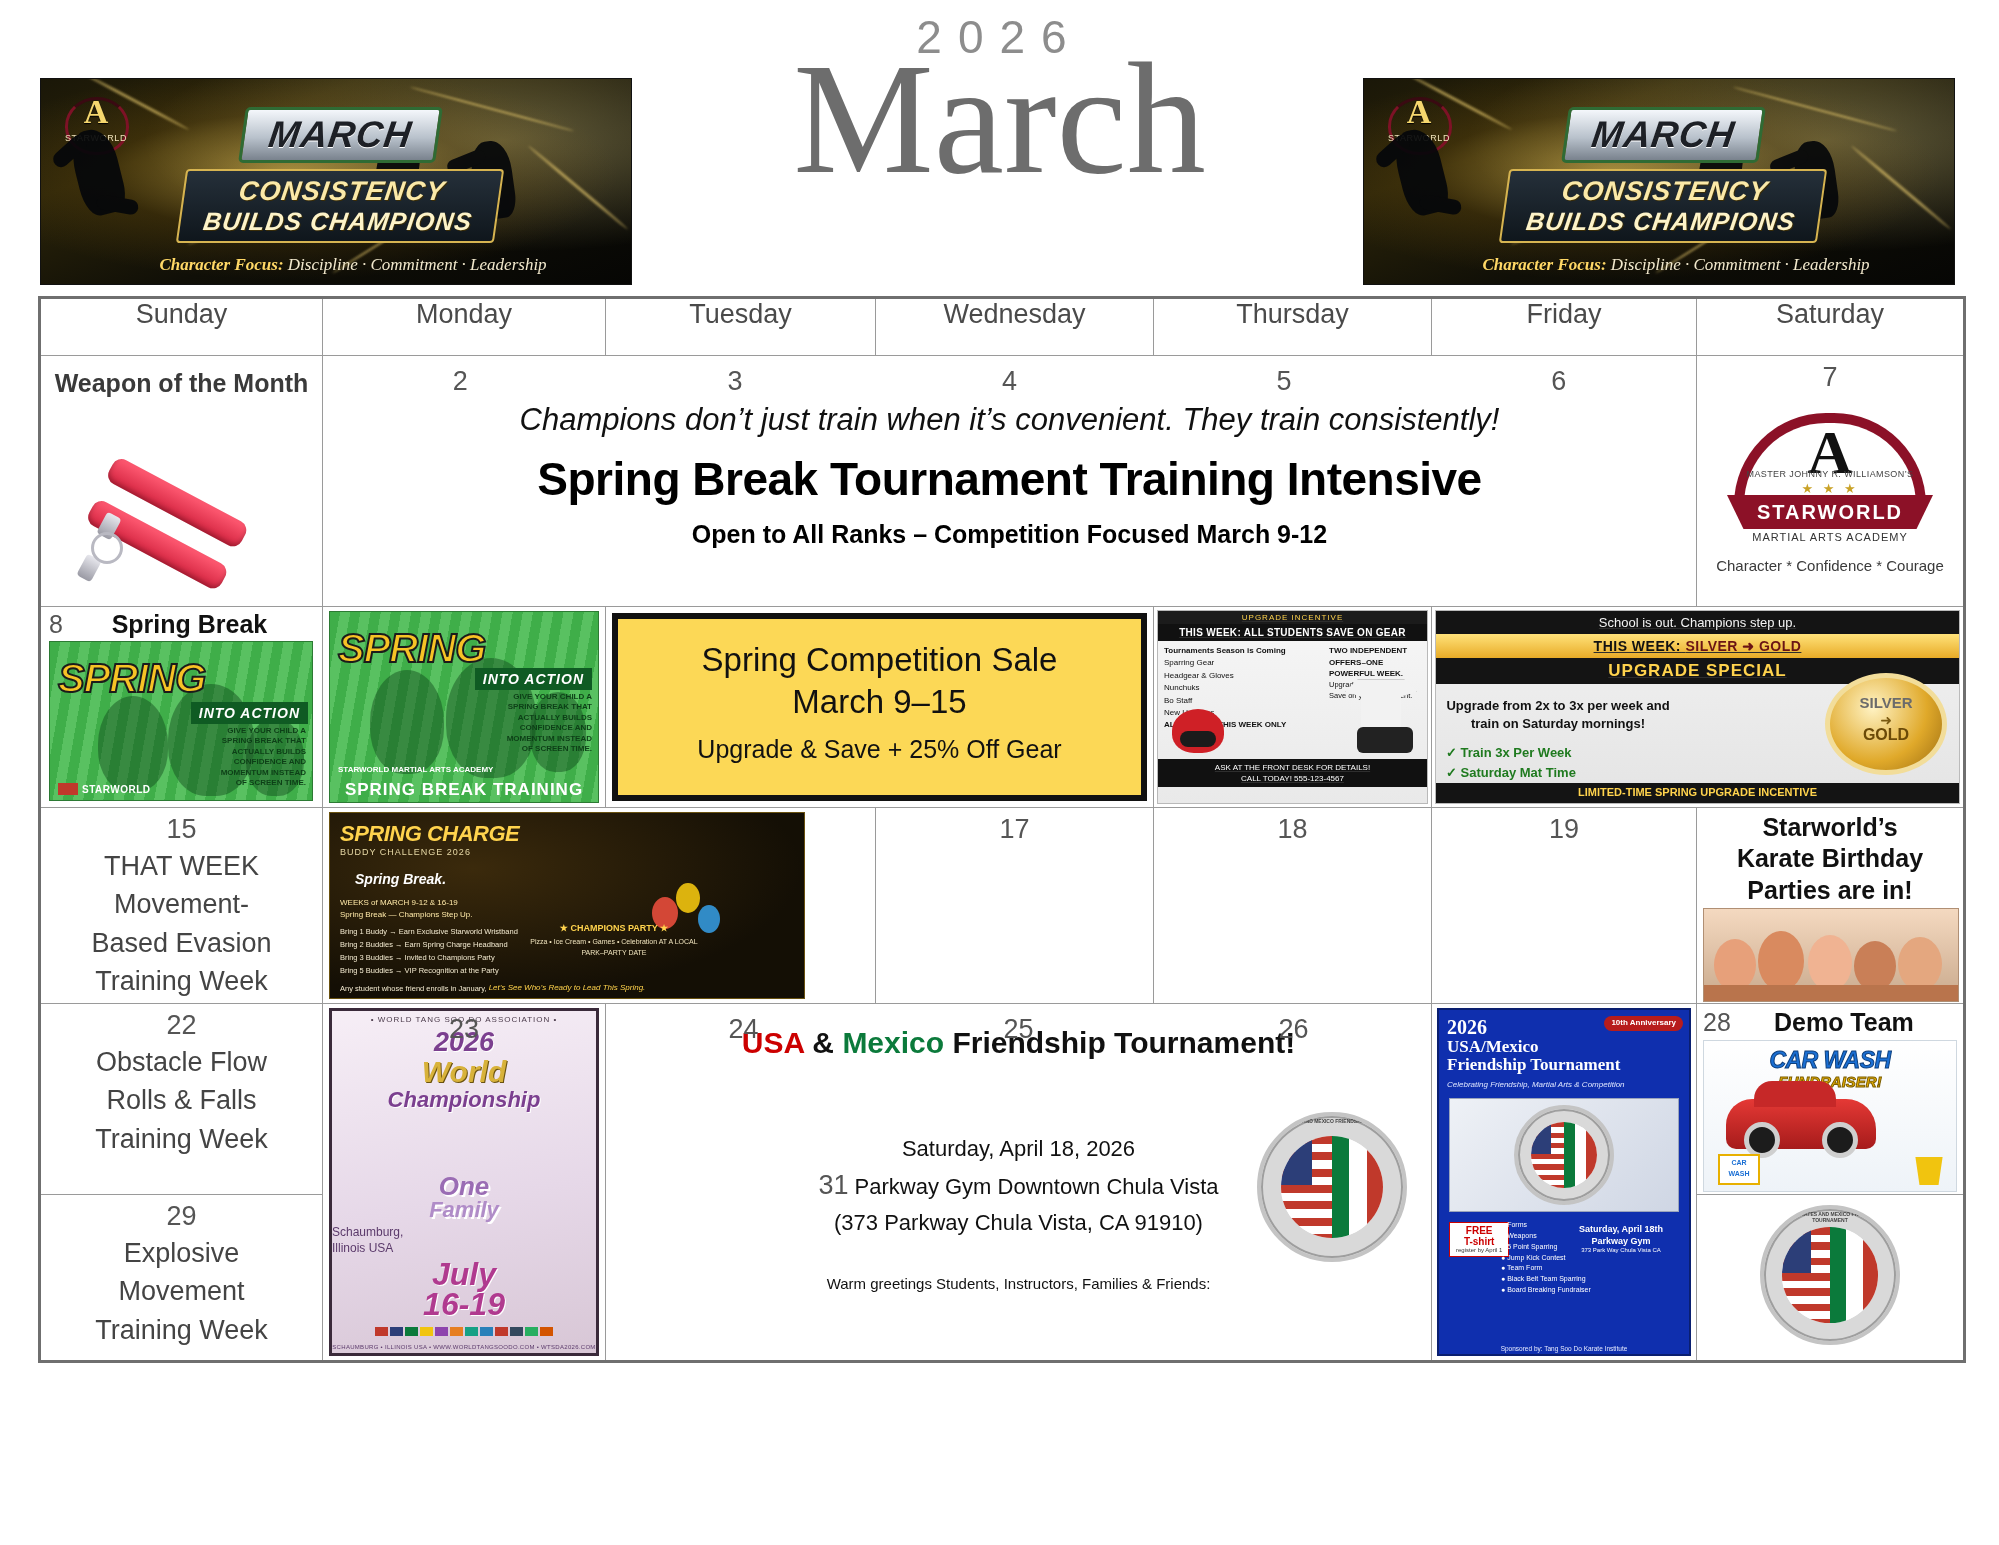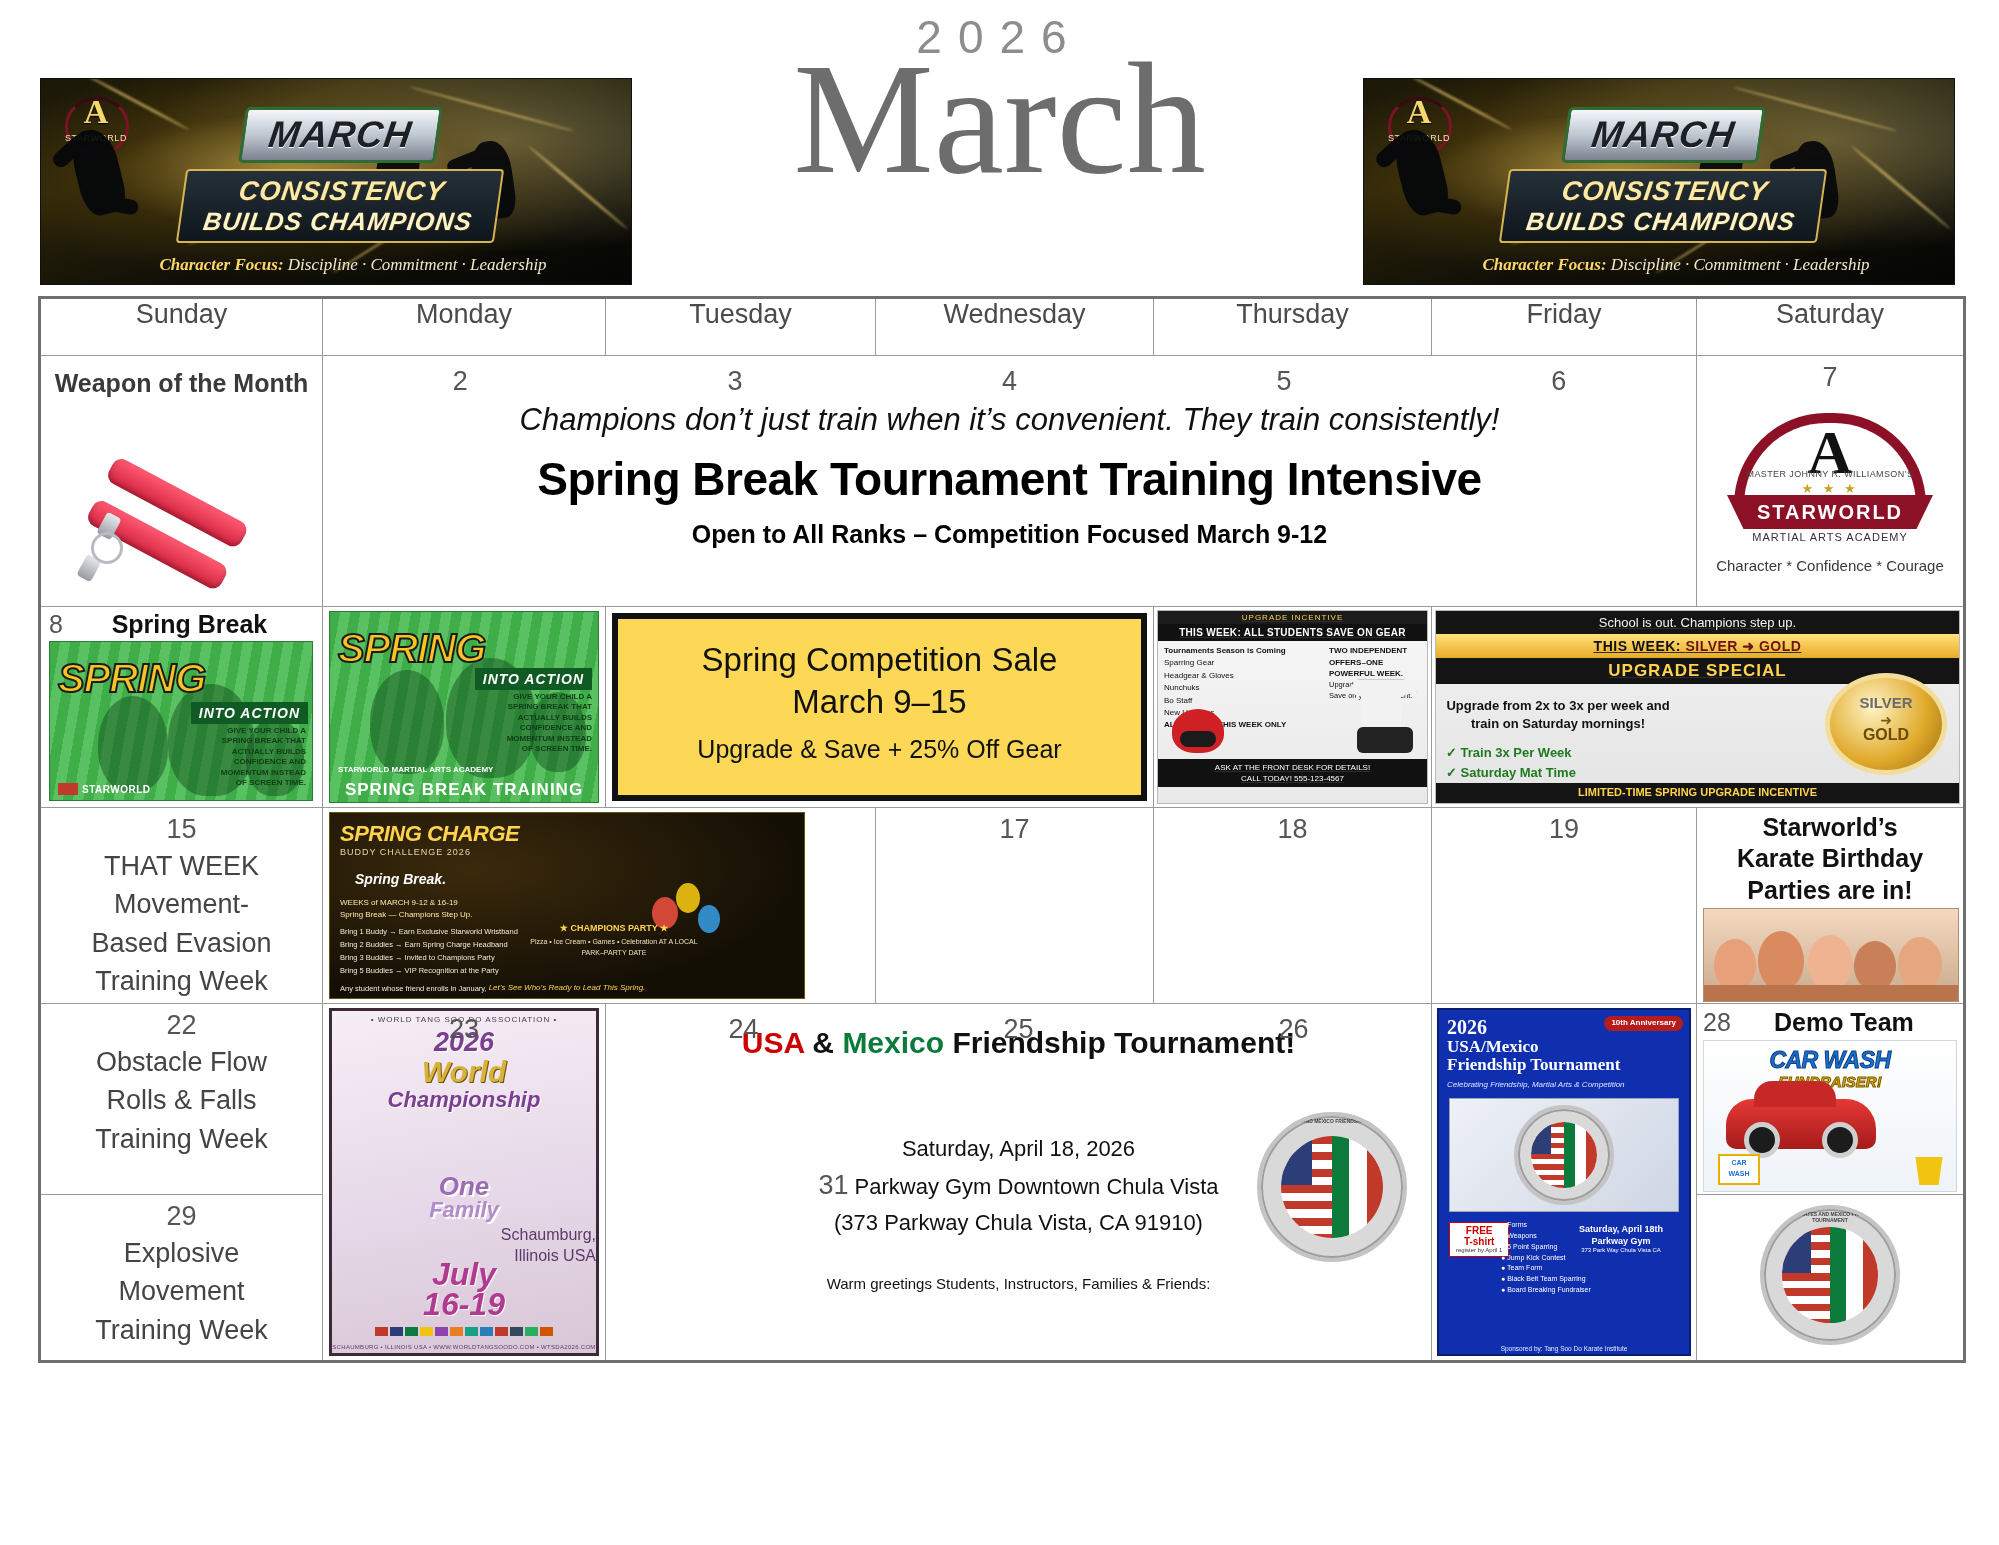--- a/index.html
+++ b/index.html
@@ -161,21 +161,21 @@
   .wc-y{position:absolute;left:0;top:16px;width:100%;text-align:center;font-size:27px;font-weight:800;
     font-style:italic;color:#7b3f8f;text-shadow:1px 1px 0 #fff;}
   .wc-w{position:absolute;left:0;top:44px;width:100%;text-align:center;font-size:30px;font-weight:800;
     font-style:italic;color:#d8b23a;text-shadow:1px 1px 0 #6a5210;}
   .wc-c{position:absolute;left:0;top:76px;width:100%;text-align:center;font-size:22px;font-weight:800;
     font-style:italic;color:#7b3f8f;text-shadow:1px 1px 0 #fff;}
   .wc-one{position:absolute;left:0;top:160px;width:100%;text-align:center;font-size:26px;font-weight:800;
     font-style:italic;color:#9a6cb4;text-shadow:2px 2px 0 #fff;}
   .wc-fam{position:absolute;left:0;top:186px;width:100%;text-align:center;font-size:22px;font-weight:800;
     font-style:italic;color:#b08cc8;text-shadow:2px 2px 0 #fff;}
-  .wc-loc{position:absolute;left:0;top:214px;width:100%;text-align:right;font-size:16px;color:#5b3a6b;line-height:1.3;}
+  .wc-loc{position:absolute;left:0;top:214px;width:100%;text-align:left;font-size:12px;color:#5b3a6b;line-height:1.3;}
   .wc-july{position:absolute;left:0;top:248px;width:100%;text-align:center;font-size:32px;font-weight:800;
     font-style:italic;color:#b03a8f;text-shadow:1px 1px 0 #fff;line-height:.95;}
   .wc-flags{position:absolute;left:0;bottom:16px;width:100%;text-align:center;font-size:0;}
   .wc-flags i{display:inline-block;width:13px;height:9px;margin:1px;}
   .wc-foot{position:absolute;left:0;bottom:3px;width:100%;text-align:center;font-size:6px;color:#5b3a6b;letter-spacing:.3px;}
 
   .tflyer{background:#0f2fae;border:2px solid #0a1f70;}
   .tf-y{position:absolute;left:8px;top:6px;font-size:20px;font-weight:700;color:#fff;font-family:"Liberation Serif",serif;}
   .tf-t{position:absolute;left:8px;top:28px;font-size:17px;font-weight:700;color:#fff;font-family:"Liberation Serif",serif;line-height:1.08;}
   .tf-sub{position:absolute;left:8px;top:70px;font-size:8px;color:#dfe6ff;font-style:italic;}

